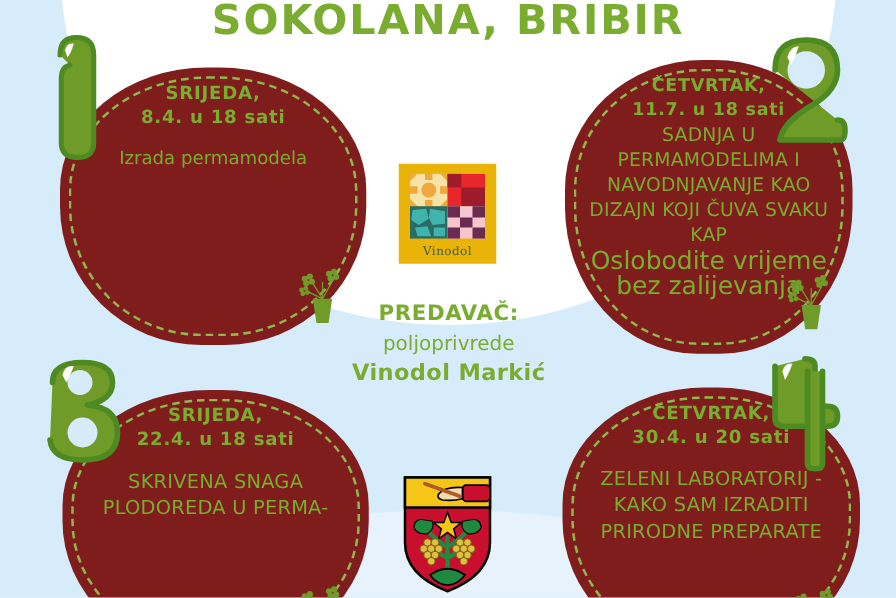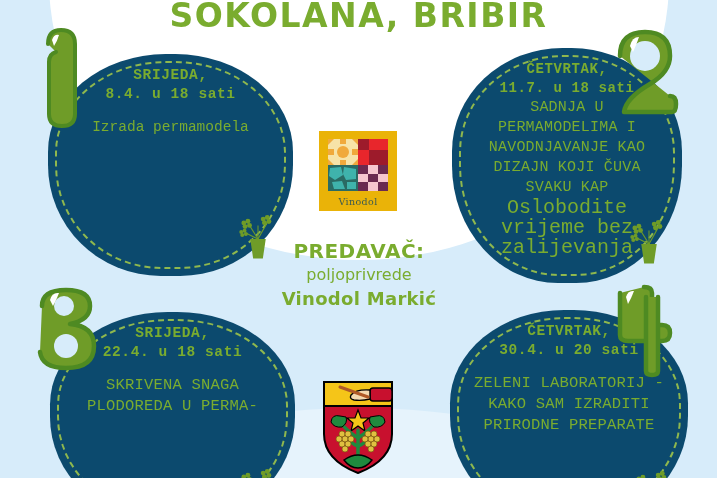--- a/index.html
+++ b/index.html
@@ -31,25 +31,24 @@
     font-weight:700;
     font-size:33px;
     letter-spacing:1.5px;
     color:#7aac2f;
     z-index:6;
   }
 
   
   .card{
     position:absolute;
-    background:#0c4a6e;
+    background:#7f1d1d;
     z-index:3;
     border-radius:48% 48% 46% 46% / 44% 44% 50% 50%;
     box-sizing:border-box;
-    font-family:Liberation Mono, monospace;
   }
   .card .dash{
     position:absolute;left:7px;top:7px;right:7px;bottom:7px;
     border:2px dashed #8fb84e;
     border-radius:48% 48% 46% 46% / 44% 44% 50% 50%;
     pointer-events:none;
   }
   .card .inner{
     position:absolute;left:16px;right:16px;top:12px;bottom:8px;
     text-align:center;
@@ -112,21 +111,21 @@
     font-family:"DejaVu Serif", serif;
     font-size:9.5px;
     color:#3b5a52;
     letter-spacing:.4px;
   }
 
   .presenter{
     position:absolute;left:236px;top:240px;width:246px;
     text-align:center;z-index:6;color:#7aac2f;
   }
-  .presenter .lbl{font-weight:700;font-size:20px;line-height:23px;letter-spacing:.5px;}
+  .presenter .lbl{font-weight:700;font-size:17px;line-height:23px;letter-spacing:.5px;}
   .presenter .deg{font-size:16px;line-height:23px;}
   .presenter .nm{font-weight:700;font-size:18px;line-height:25px;letter-spacing:.3px;}
 
   .crest{
     position:absolute;left:318px;top:378px;width:80px;height:98px;z-index:6;
   }
 </style>
 </head>
 <body>
 

